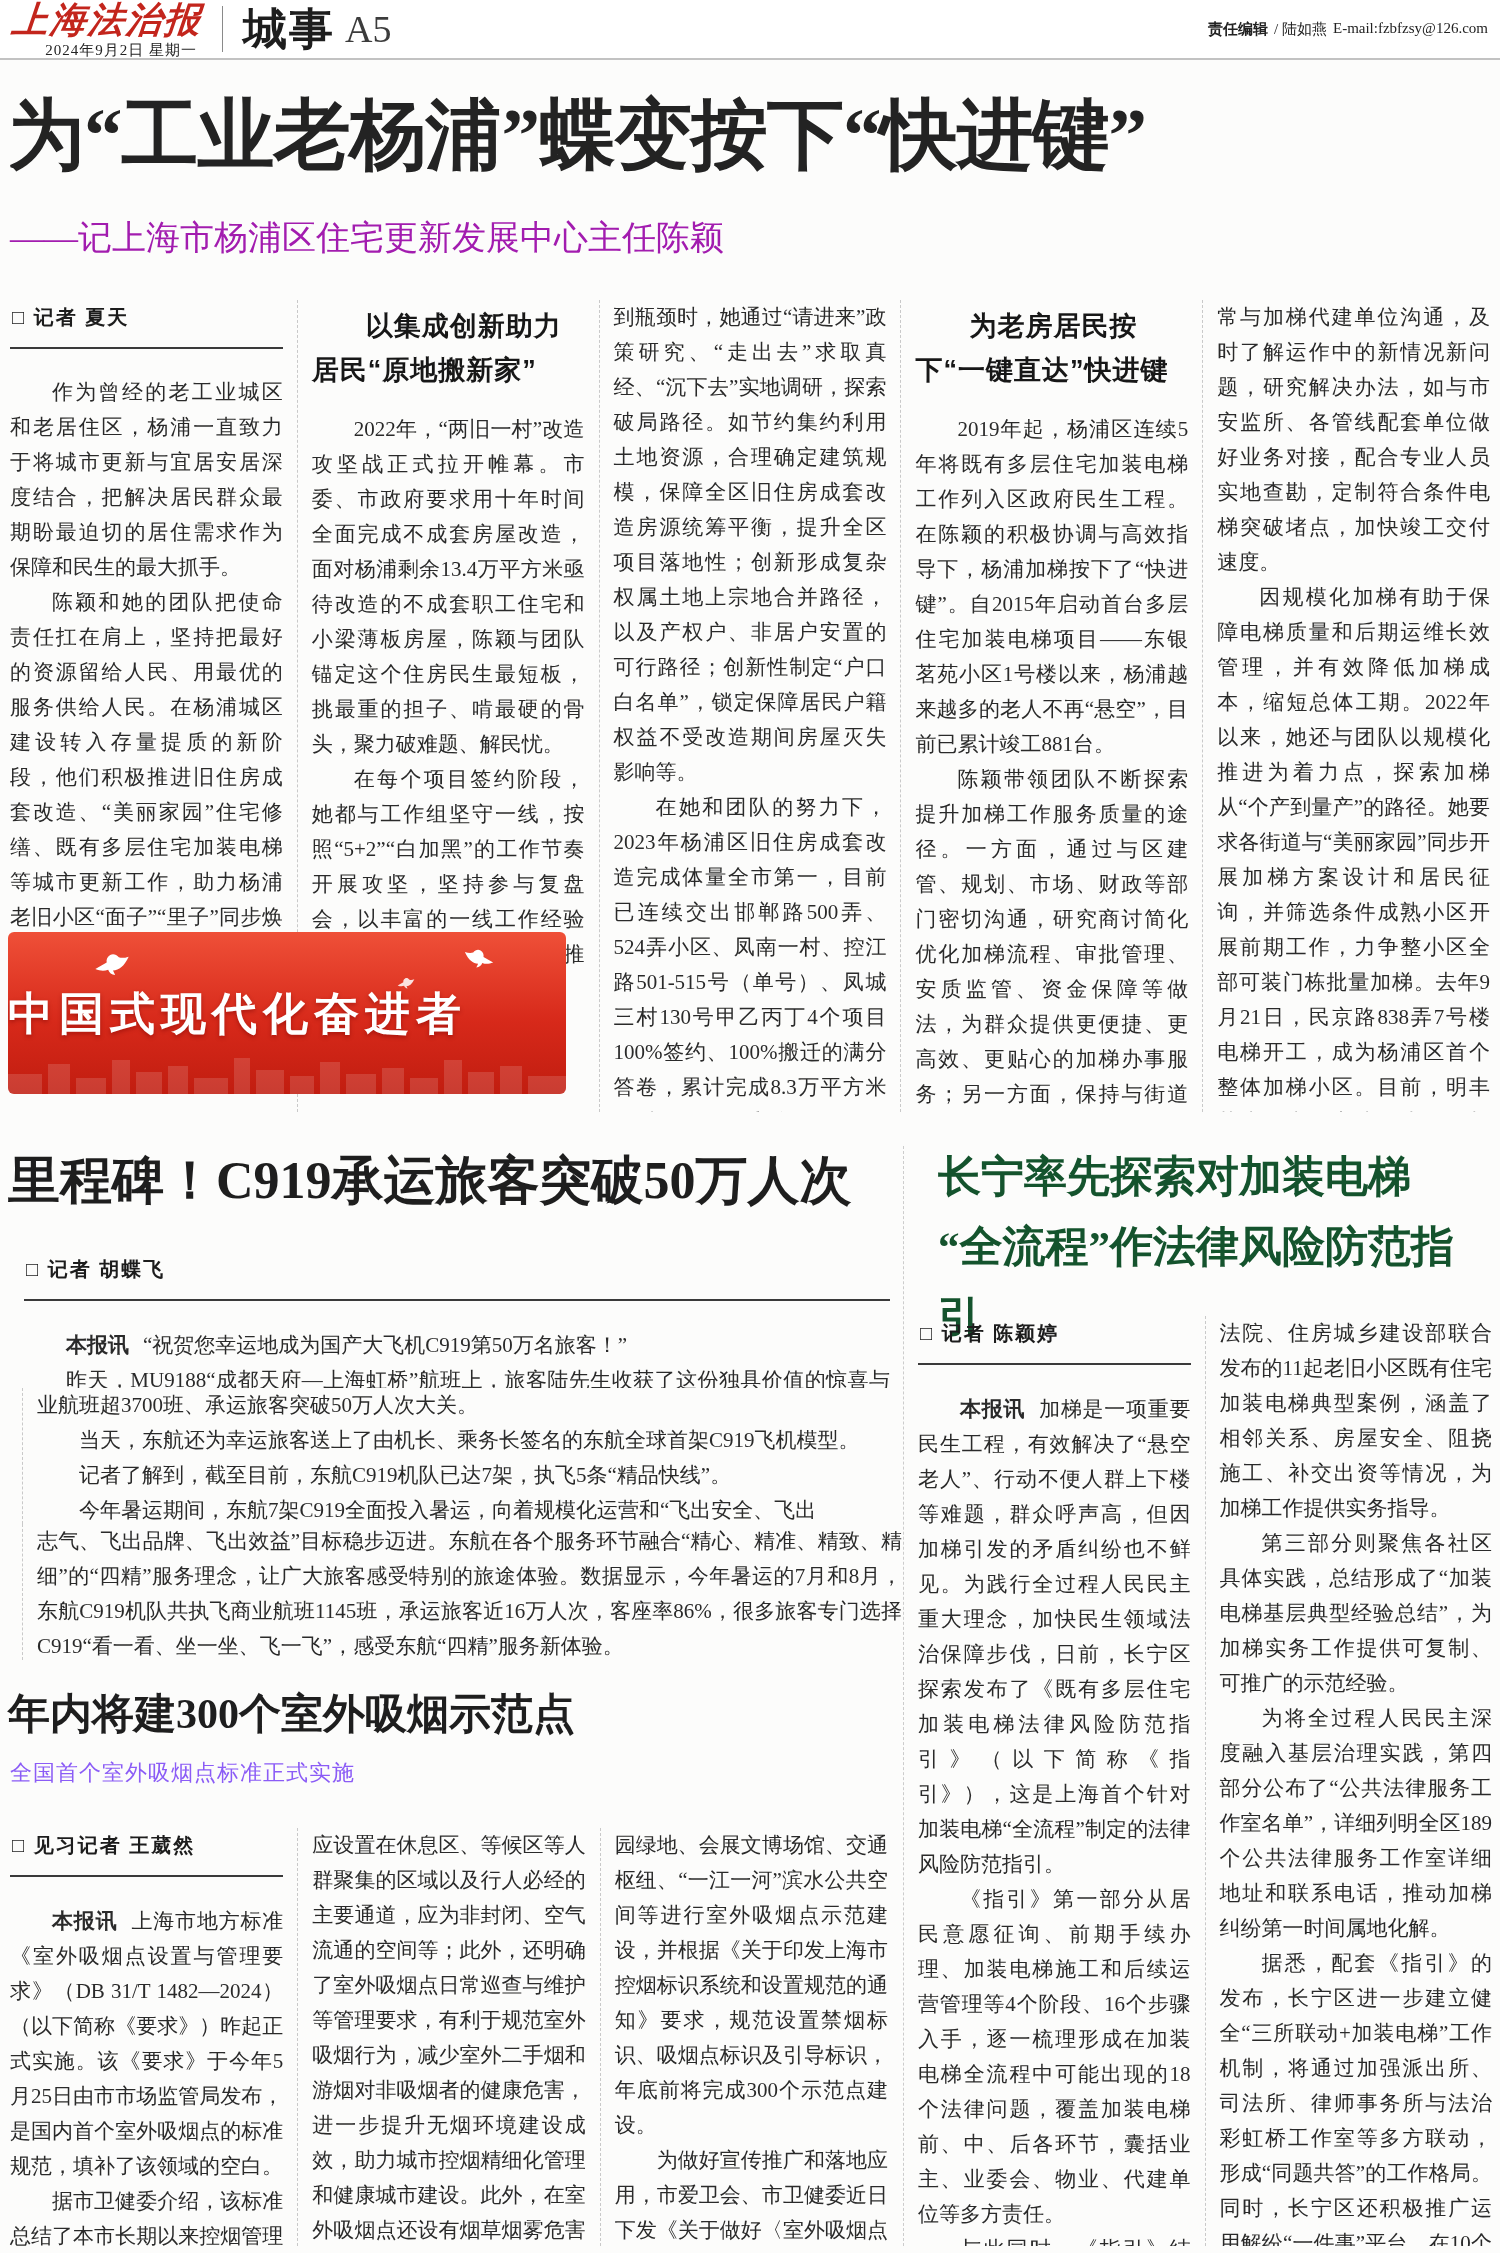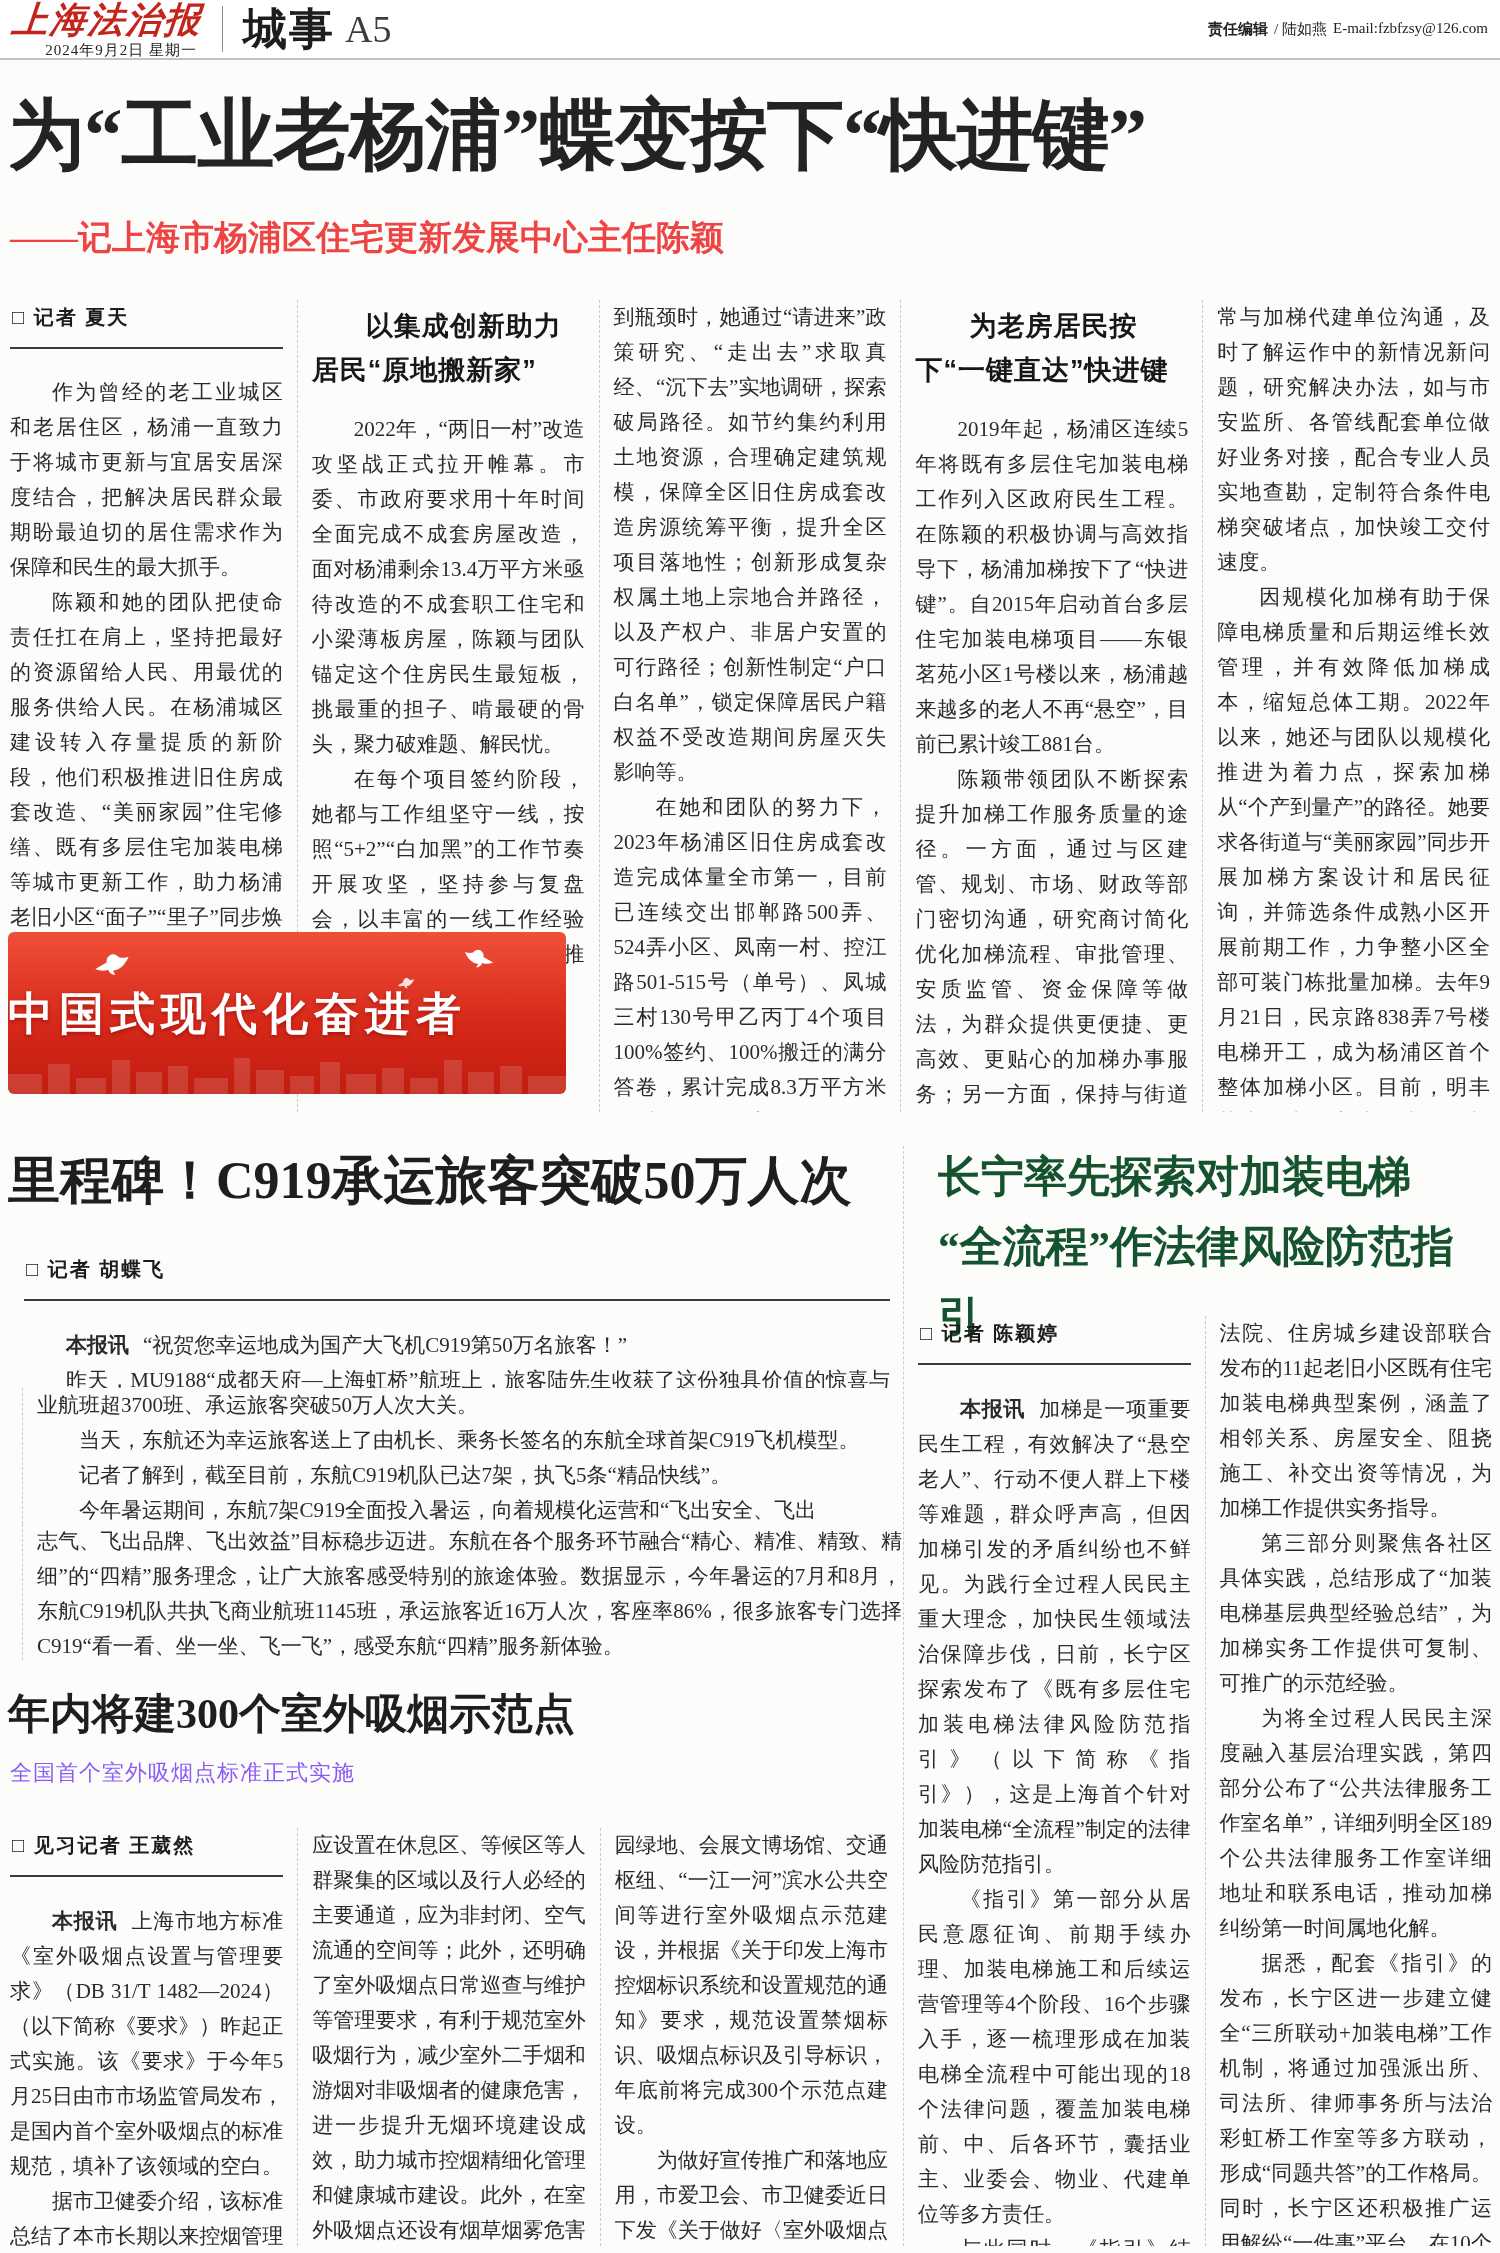--- a/index.html
+++ b/index.html
@@ -26,21 +26,21 @@
   }
   .page-no{font-size:38px;color:#3c3c3c;margin-left:10px;line-height:1;}
   .editor-box{margin-left:auto;font-size:15px;color:#222;display:flex;align-items:flex-start;gap:6px;}
   .editor-label{font-family:"Liberation Sans", sans-serif;font-weight:bold;}
   
   .h-lead{
     position:absolute;top:74px;left:8px;width:1486px;
     font-size:77px;font-weight:900;line-height:1.6;white-space:nowrap;
     color:#232323;letter-spacing:-1px;
   }
-  .h-sub{position:absolute;top:215px;left:10px;font-size:34px;font-weight:700;color:#ef4444;}
+  .h-sub{position:absolute;top:215px;left:10px;font-size:34px;font-weight:400;color:#a21caf;}
   .h-c919{position:absolute;top:1146px;left:8px;font-size:52px;font-weight:900;white-space:nowrap;color:#1e1e1e;}
   .h-cn{position:absolute;top:1142px;left:938px;width:558px;font-size:43px;font-weight:900;line-height:70px;color:#14532d;}
   .h-smoke{position:absolute;top:1686px;left:8px;font-size:42px;font-weight:900;color:#1e1e1e;white-space:nowrap;}
   .h-smoke-sub{position:absolute;top:1758px;left:10px;font-size:22px;color:#8b5cf6;letter-spacing:1px;}
   
   .cols{position:absolute;display:flex;box-sizing:border-box;}
   .col{flex:1 1 0;padding:0 14px;overflow:hidden;}
   .col:first-child{padding-left:2px;}
   .col:last-child{padding-right:2px;}
   .col + .col{border-left:1px dashed #c9c9c9;}

